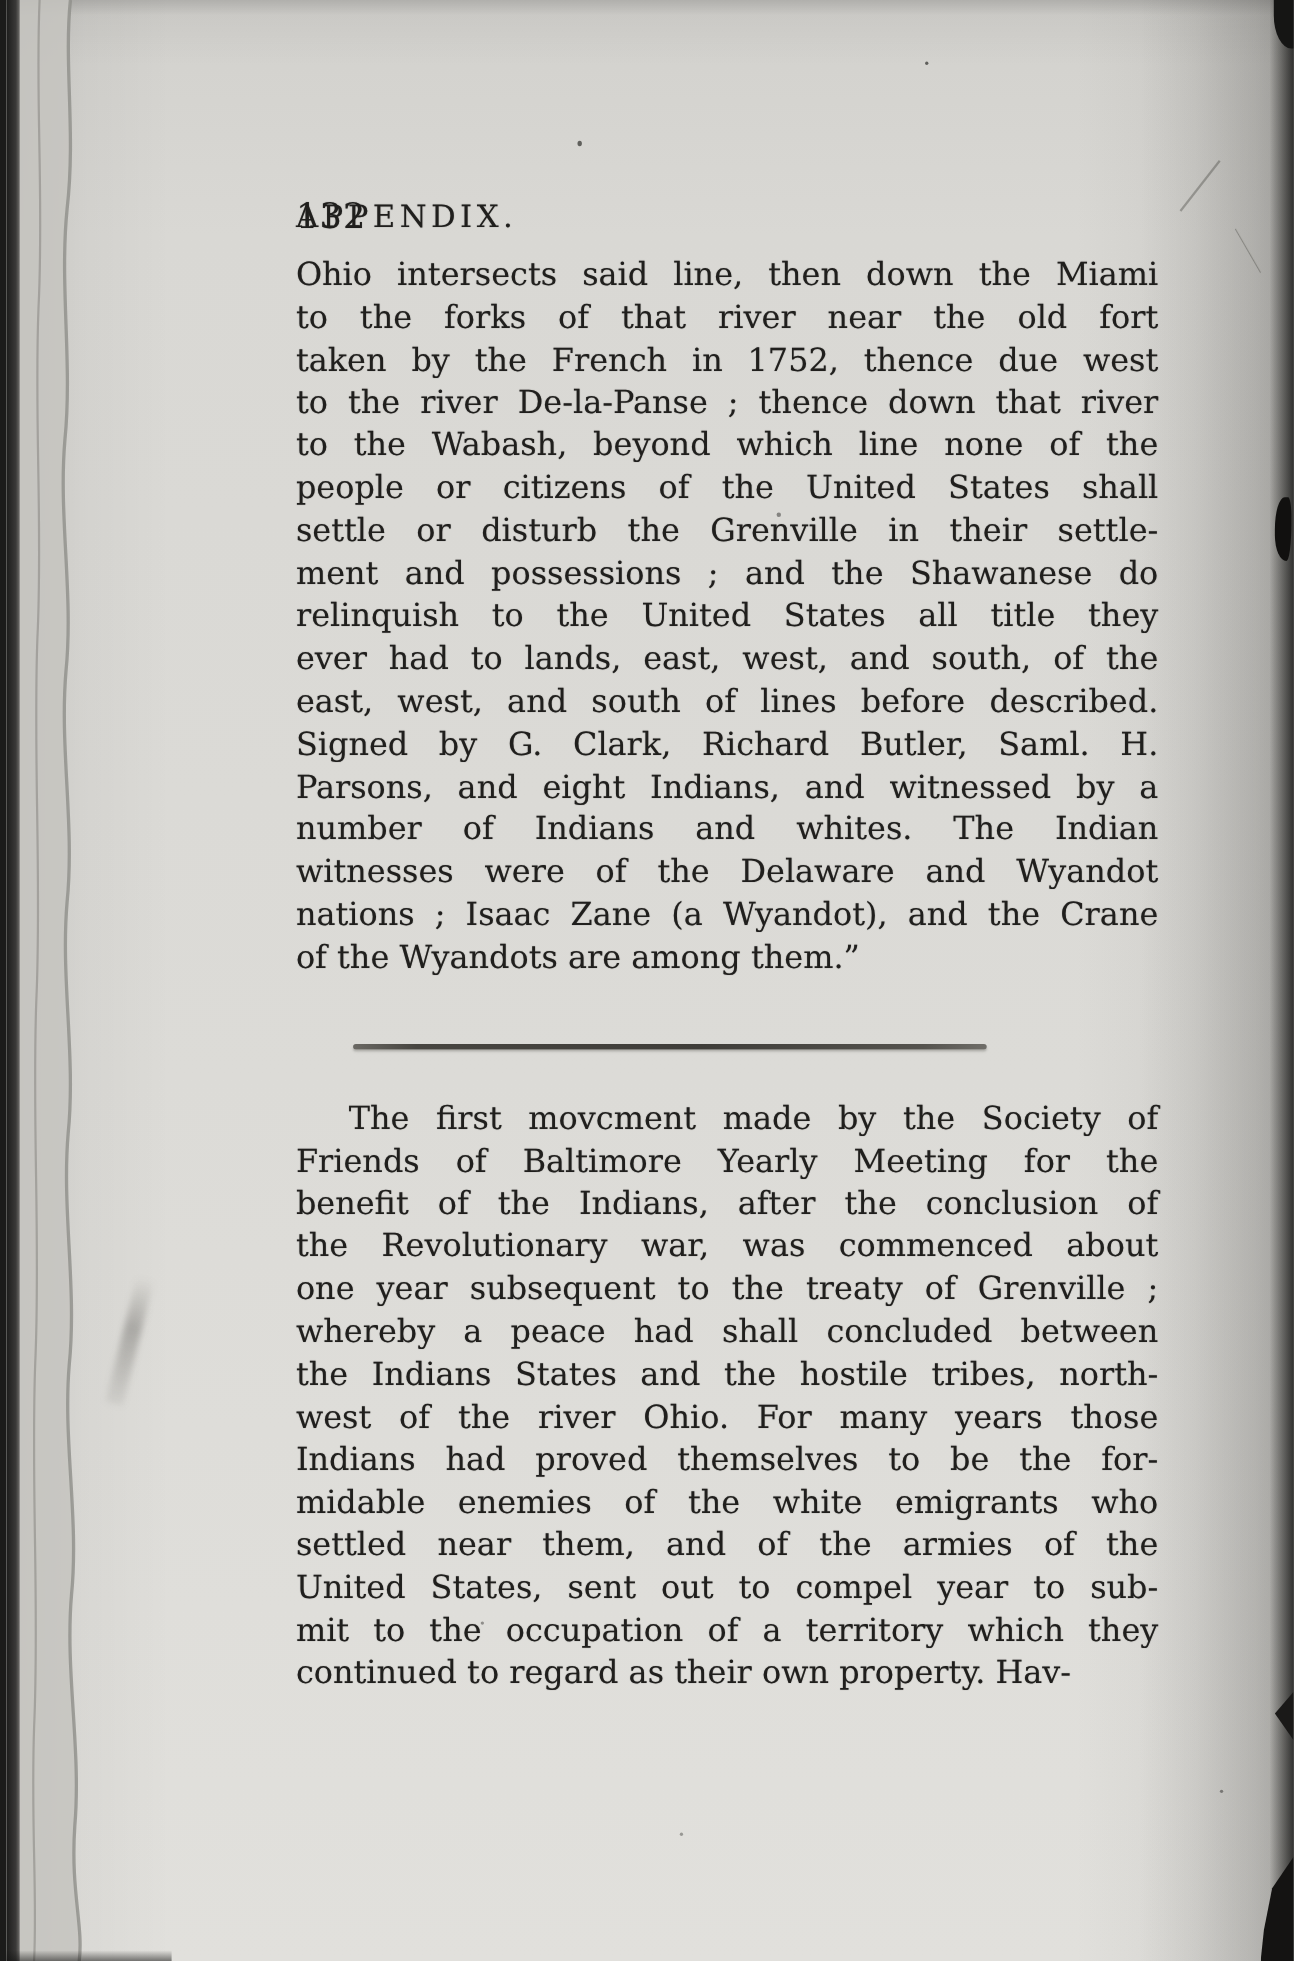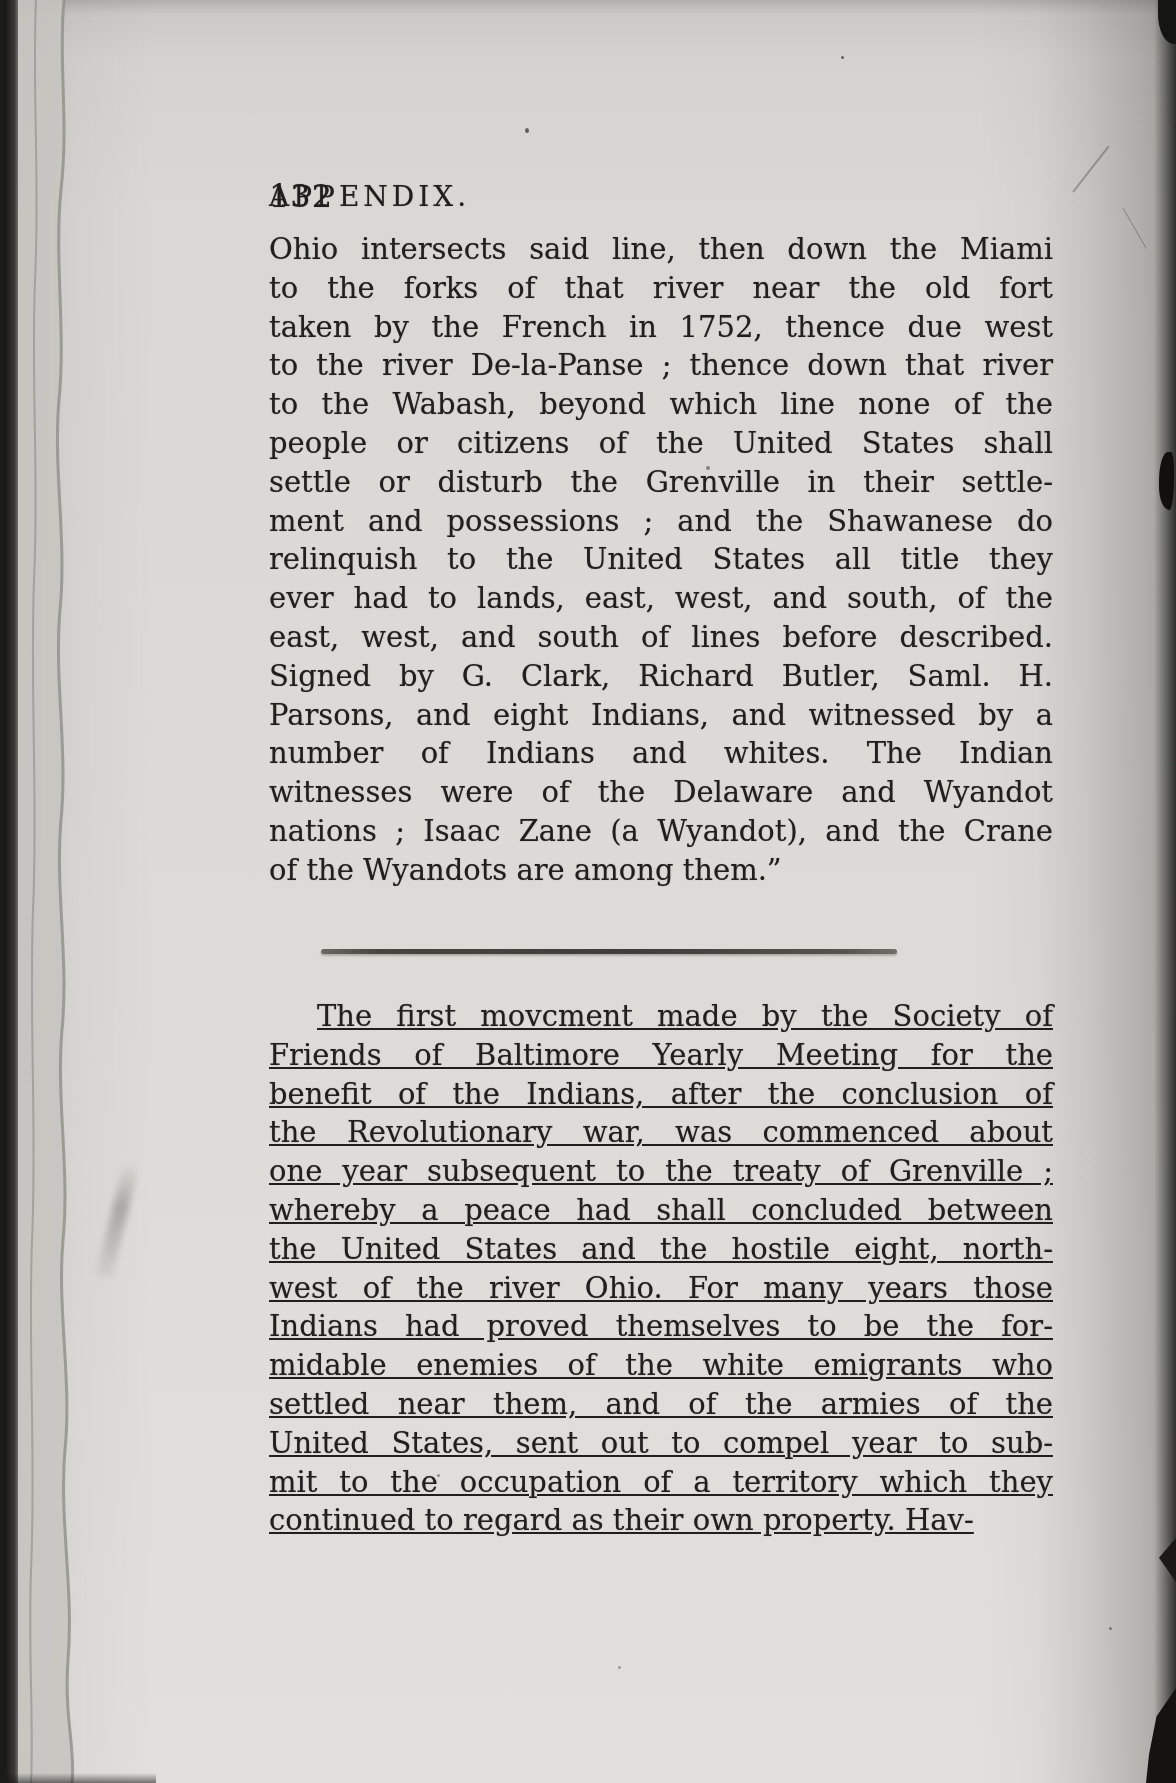--- a/index.html
+++ b/index.html
@@ -72,21 +72,21 @@
   .pageno {
     position:absolute; left:0; top:0;
     font-size:32px; line-height:40px; letter-spacing:1px;
   }
   .running-title {
     position:absolute; left:0; right:56px; top:3px; 
     font-size:28px; line-height:36px; letter-spacing:4px;
   }
   .para { position:absolute; left:263px; width:784px; font-size:29px; }
   .para-1 { top:230px; }
-  .para-2 { top:997px;text-decoration:underline; }
+  .para-2 { top:997px; }
   .tline {
     height:38.8px; line-height:38.8px;
     text-align:justify; text-align-last:justify;
     white-space:normal;
   }
   .tline.lastline { text-align-last:left; }
   .tline.indent { text-indent:48px; }
   .rule {
     position:absolute; left:315px; top:949px; width:576px; height:5px;
     background:linear-gradient(90deg, #6a6863 0%, #474540 10%, #3f3d39 55%, #55534e 90%, #6f6d68 100%);
@@ -163,21 +163,21 @@
 
   <div class="rule"></div>
 
   <div class="para para-2 ink">
     <div class="tline indent">The first movcment made by the Society of</div>
     <div class="tline">Friends of Baltimore Yearly Meeting for the</div>
     <div class="tline">benefit of the Indians, after the conclusion of</div>
     <div class="tline">the Revolutionary war, was commenced about</div>
     <div class="tline">one year subsequent to the treaty of Grenville ;</div>
     <div class="tline">whereby a peace had shall concluded between</div>
-    <div class="tline">the United States and the hostile eight, north-</div>
+    <div class="tline">the Indians States and the hostile tribes, north-</div>
     <div class="tline">west of the river Ohio.  For many years those</div>
     <div class="tline">Indians had proved themselves to be the for-</div>
     <div class="tline">midable enemies of the white emigrants who</div>
     <div class="tline">settled near them, and of the armies of the</div>
     <div class="tline">United States, sent out to compel year to sub-</div>
     <div class="tline">mit to the occupation of a territory which they</div>
     <div class="tline lastline">continued to regard as their own property.  Hav-</div>
   </div>
 
 </div>

